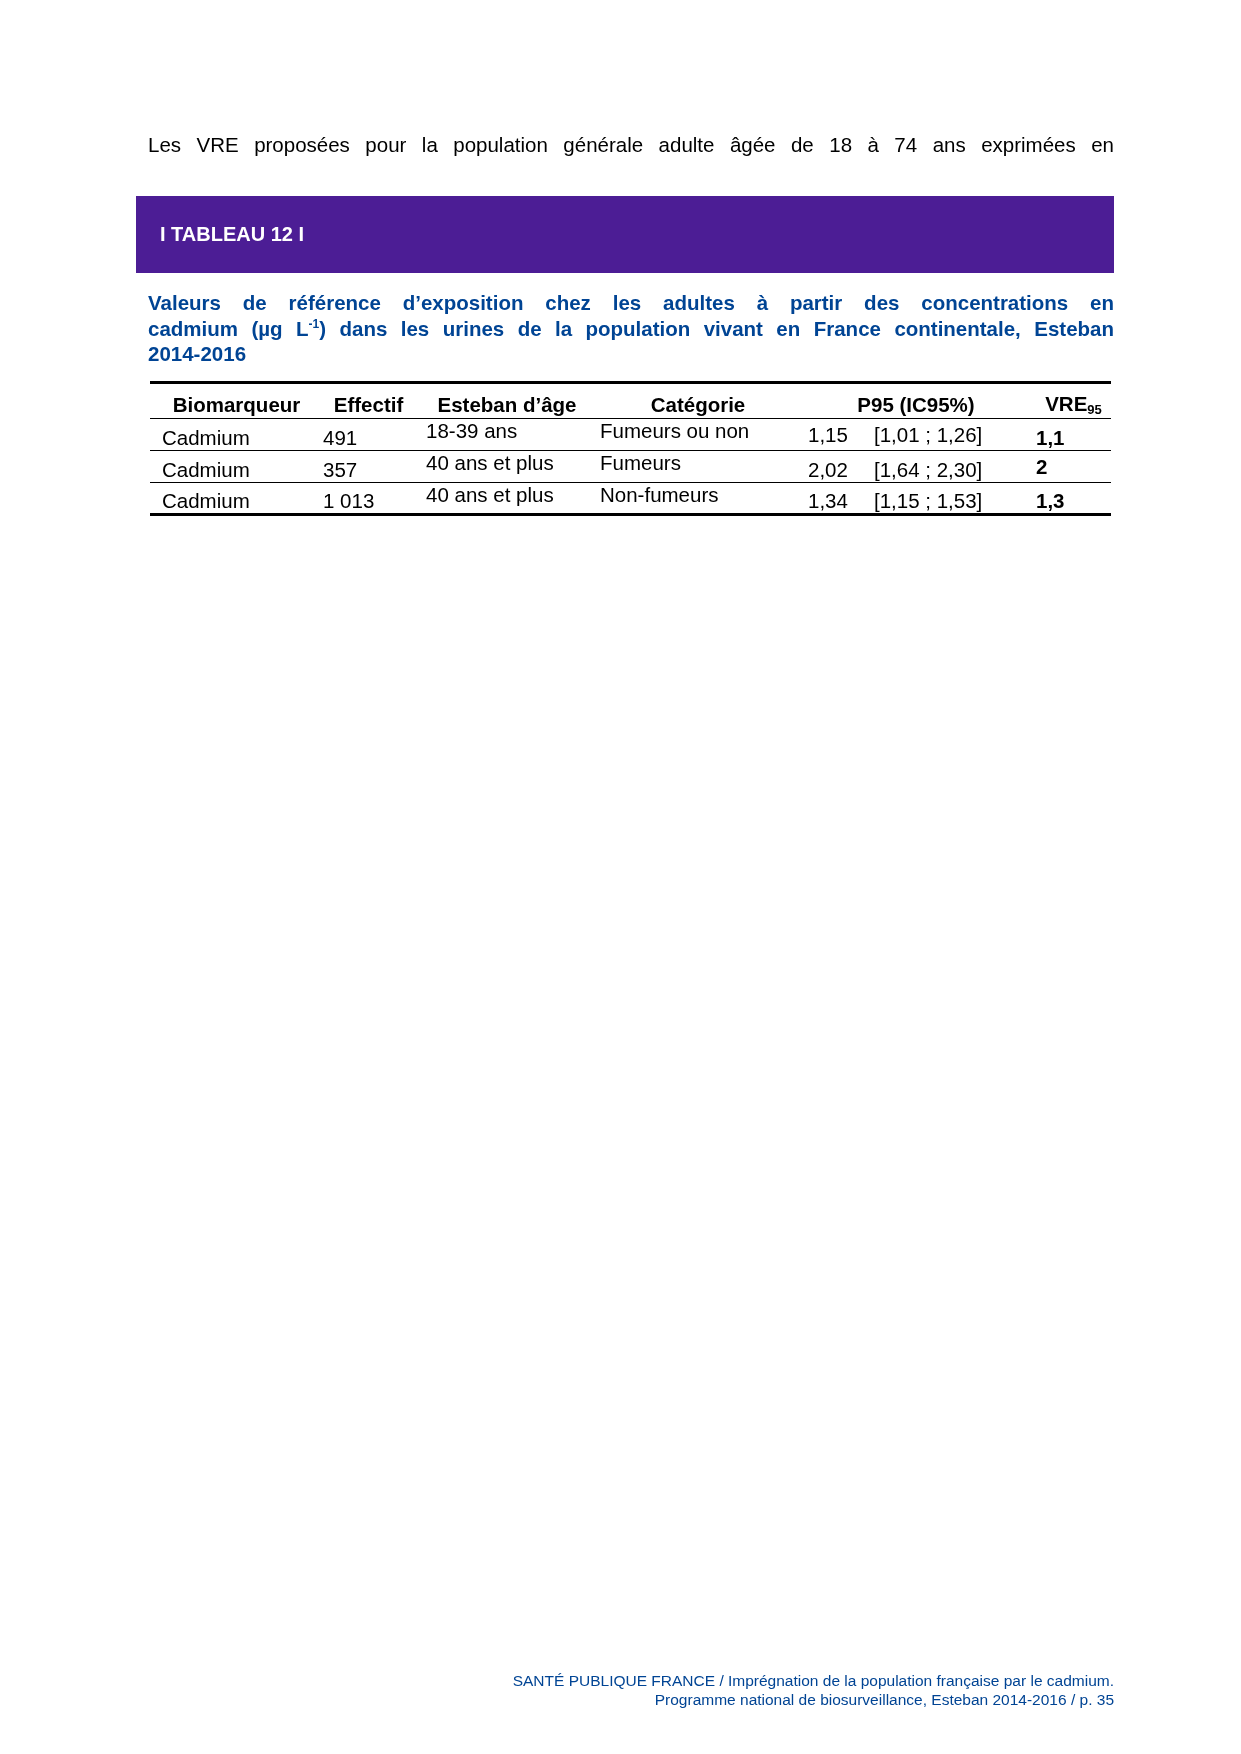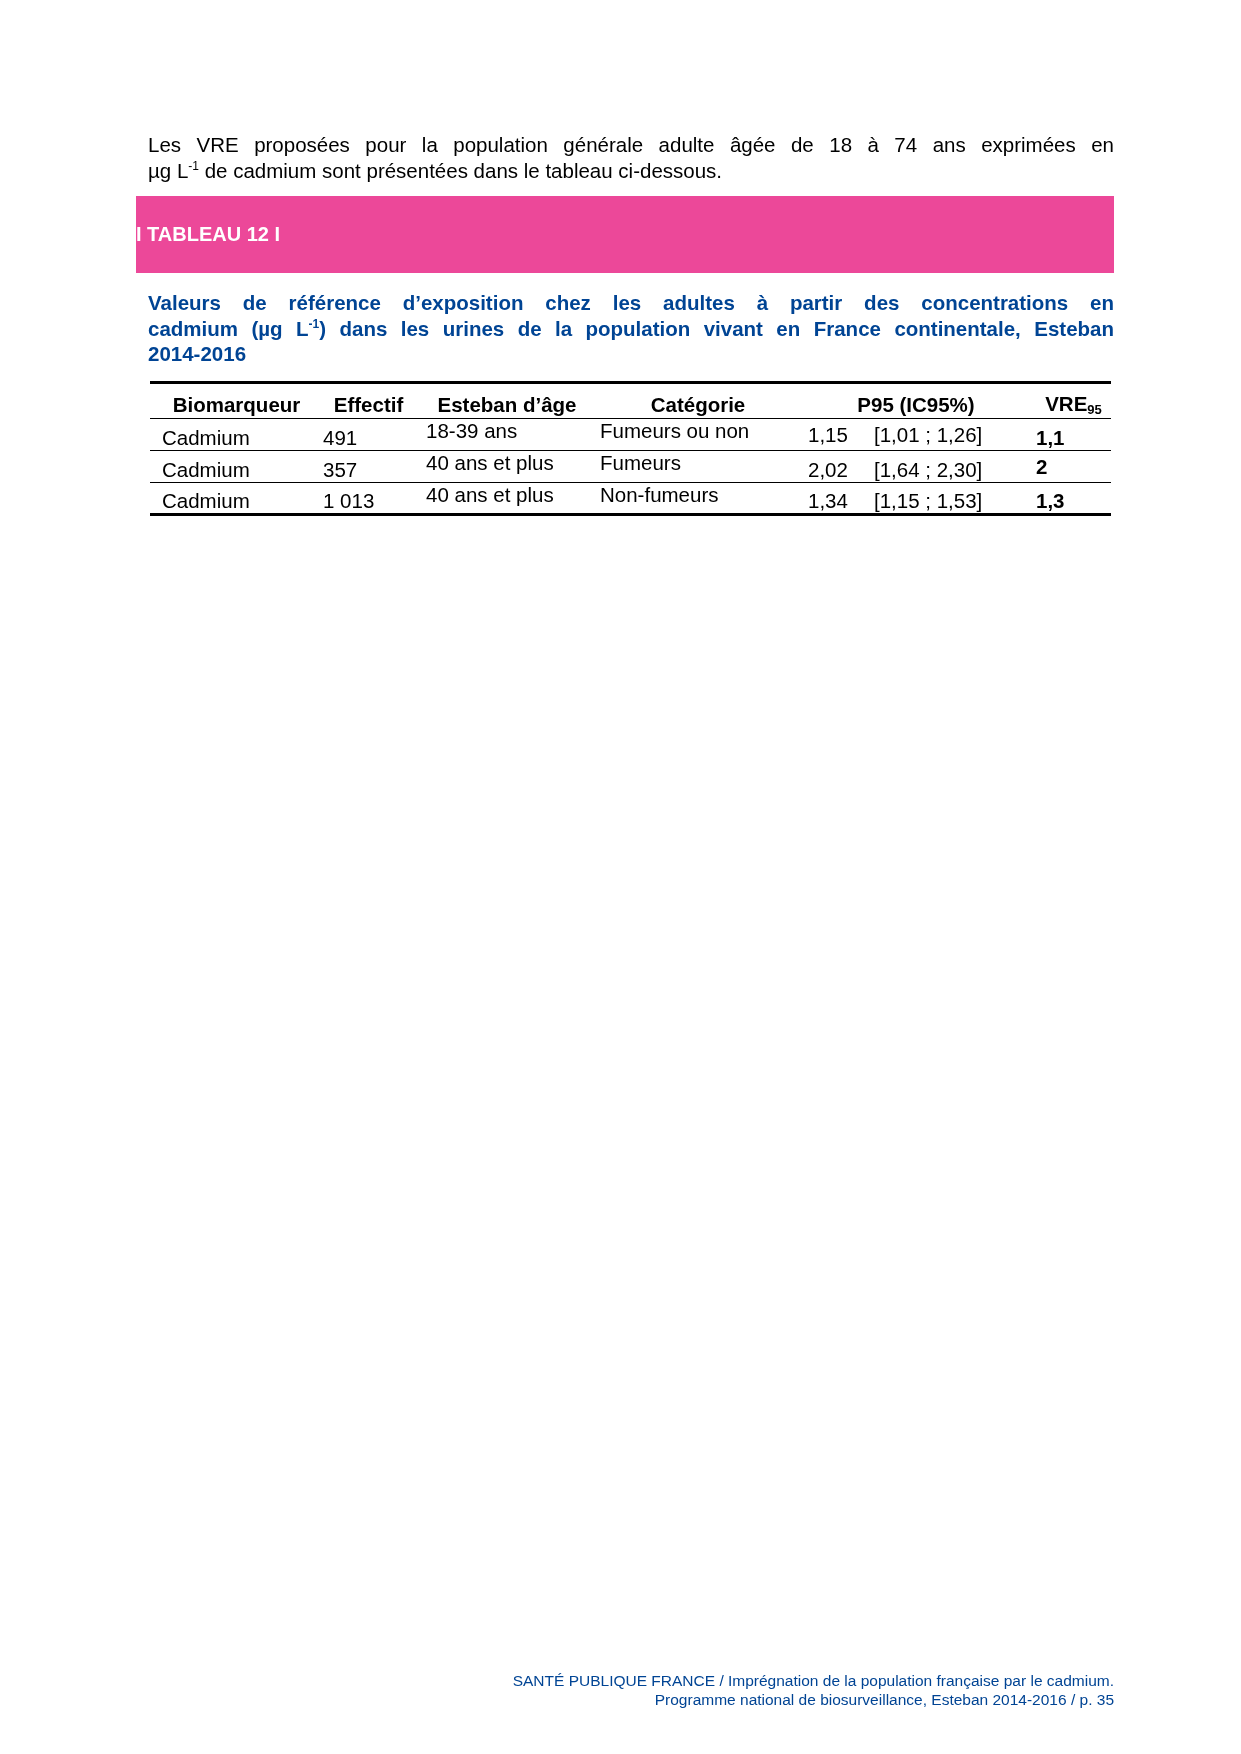--- a/index.html
+++ b/index.html
@@ -5,21 +5,21 @@
     html, body { margin: 0; padding: 0; background: #ffffff; }
     body { width: 1241px; height: 1754px; position: relative; font-family: "Liberation Sans", sans-serif; color: #000; }
     .intro {
       position: absolute; left: 148px; top: 132px; width: 966px;
       font-size: 20.5px; line-height: 26px; text-align: justify; text-align-last: left;
     }
     .intro .line1 { display: block; text-align: justify; text-align-last: justify; }
     sup { font-size: 12px; vertical-align: super; line-height: 0; }
     .banner {
       position: absolute; left: 136px; top: 196px; width: 978px; height: 77px;
-      background: #ec4899; color: #fff; box-sizing: border-box; padding-left: 0;
+      background: #4c1d95; color: #fff; box-sizing: border-box; padding-left: 24px;
       display: flex; align-items: center; font-weight: bold; font-size: 20px;
     }
     .caption {
       position: absolute; left: 148px; top: 290px; width: 966px;
       color: #004494; font-weight: bold; font-size: 20.5px; line-height: 25.5px;
     }
     .caption .l1 { display: block; text-align: justify; text-align-last: justify; }
     .caption .l2 { display: block; text-align: justify; text-align-last: justify; }
     table.data {
       position: absolute; left: 150px; top: 381px; width: 961px;
@@ -39,21 +39,20 @@
     .footer {
       position: absolute; right: 127px; top: 1671px; text-align: right;
       color: #004494; font-size: 15.5px; line-height: 19px;
     }
   </style>
 </head>
 <body>
 
 <div class="intro">
   <span class="line1">Les VRE proposées pour la population générale adulte âgée de 18 à 74 ans exprimées en</span>
-  <span><span>µg L</span><sup>-1</sup><span> de cadmium sont présentées dans le tableau ci-dessous.</span></span>
 </div>
 
 <div class="banner">
   <span>I TABLEAU 12 I</span>
 </div>
 
 <div class="caption">
   <span class="l1">Valeurs de référence d’exposition chez les adultes à partir des concentrations en</span>
   <span class="l2"><span>cadmium (µg L</span><sup>-1</sup><span>) dans les urines de la population vivant en France continentale, Esteban</span></span>
   <span>2014-2016</span>

